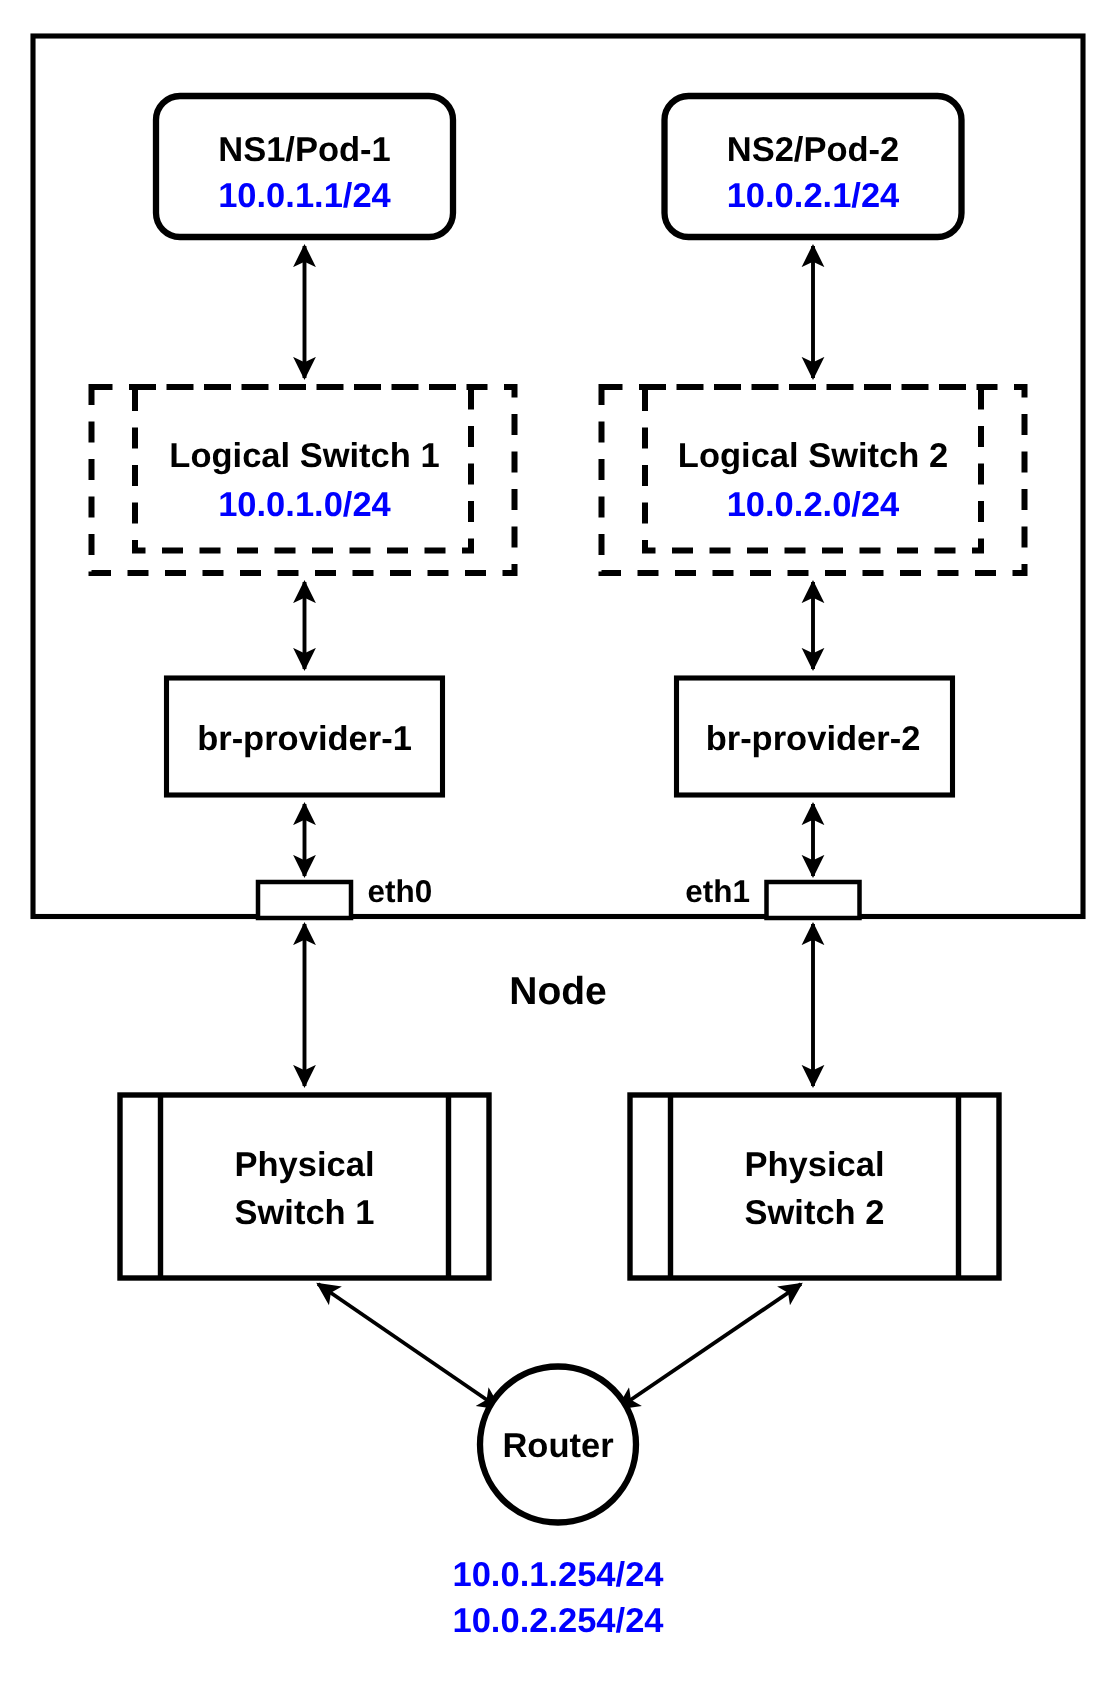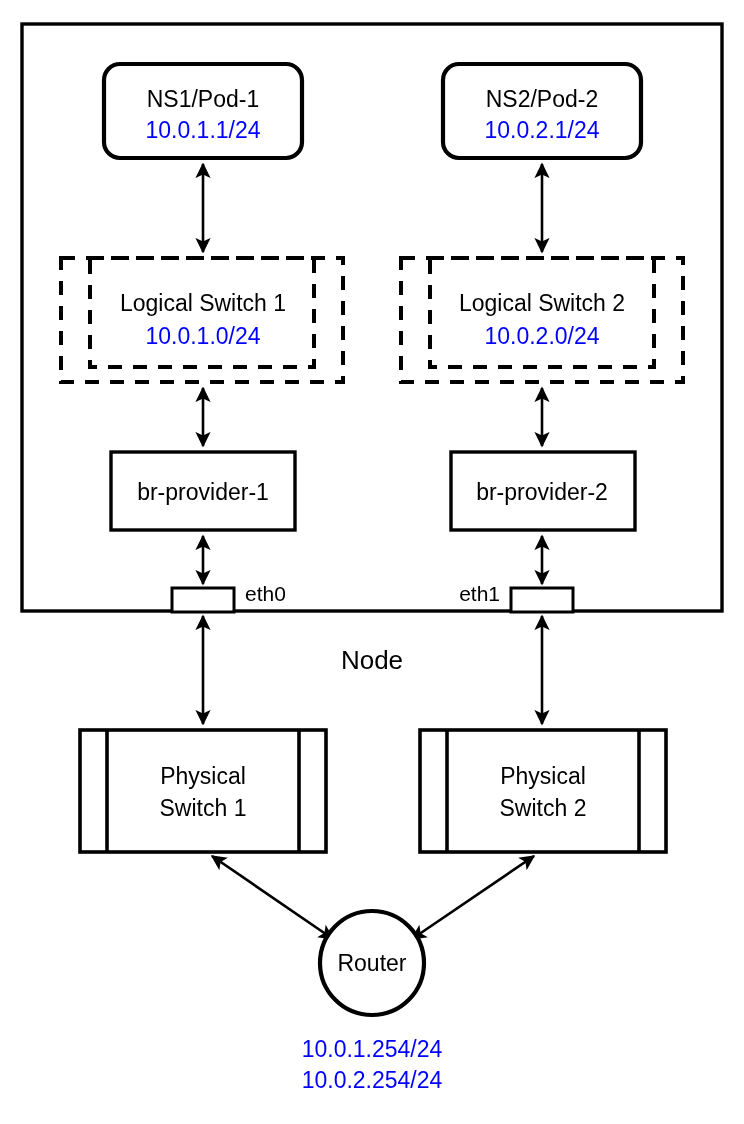--- a/index.html
+++ b/index.html
@@ -10,20 +10,21 @@
   body {
     width: 744px;
     height: 1124px;
     font-family: "Liberation Sans", sans-serif;
     overflow: hidden;
   }
   #diagram-root {
     position: relative;
     width: 744px;
     height: 916px;
+    font-weight: bold;
   }
   svg#diagram {
     display: block;
     width: 744px;
     height: 1124px;
   }
   .node-border {
     fill: none;
     stroke: #000000;
     stroke-width: 3.4;

